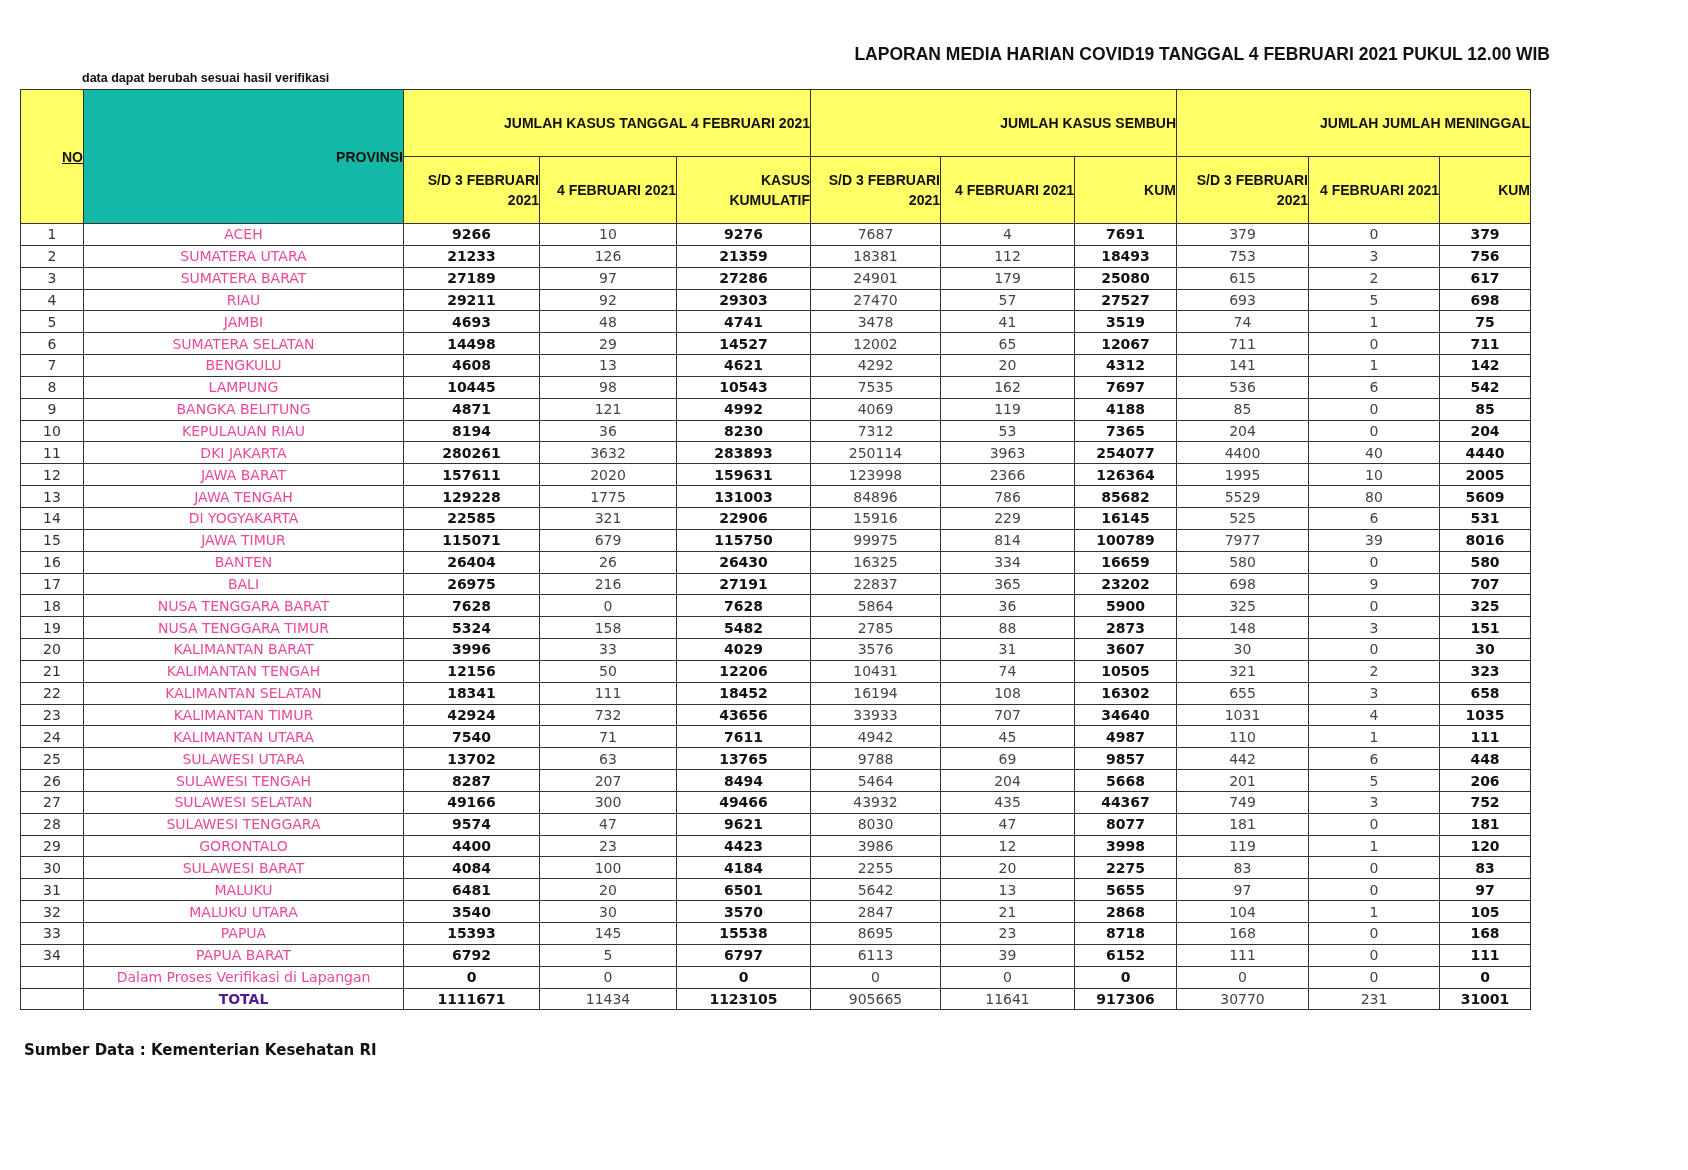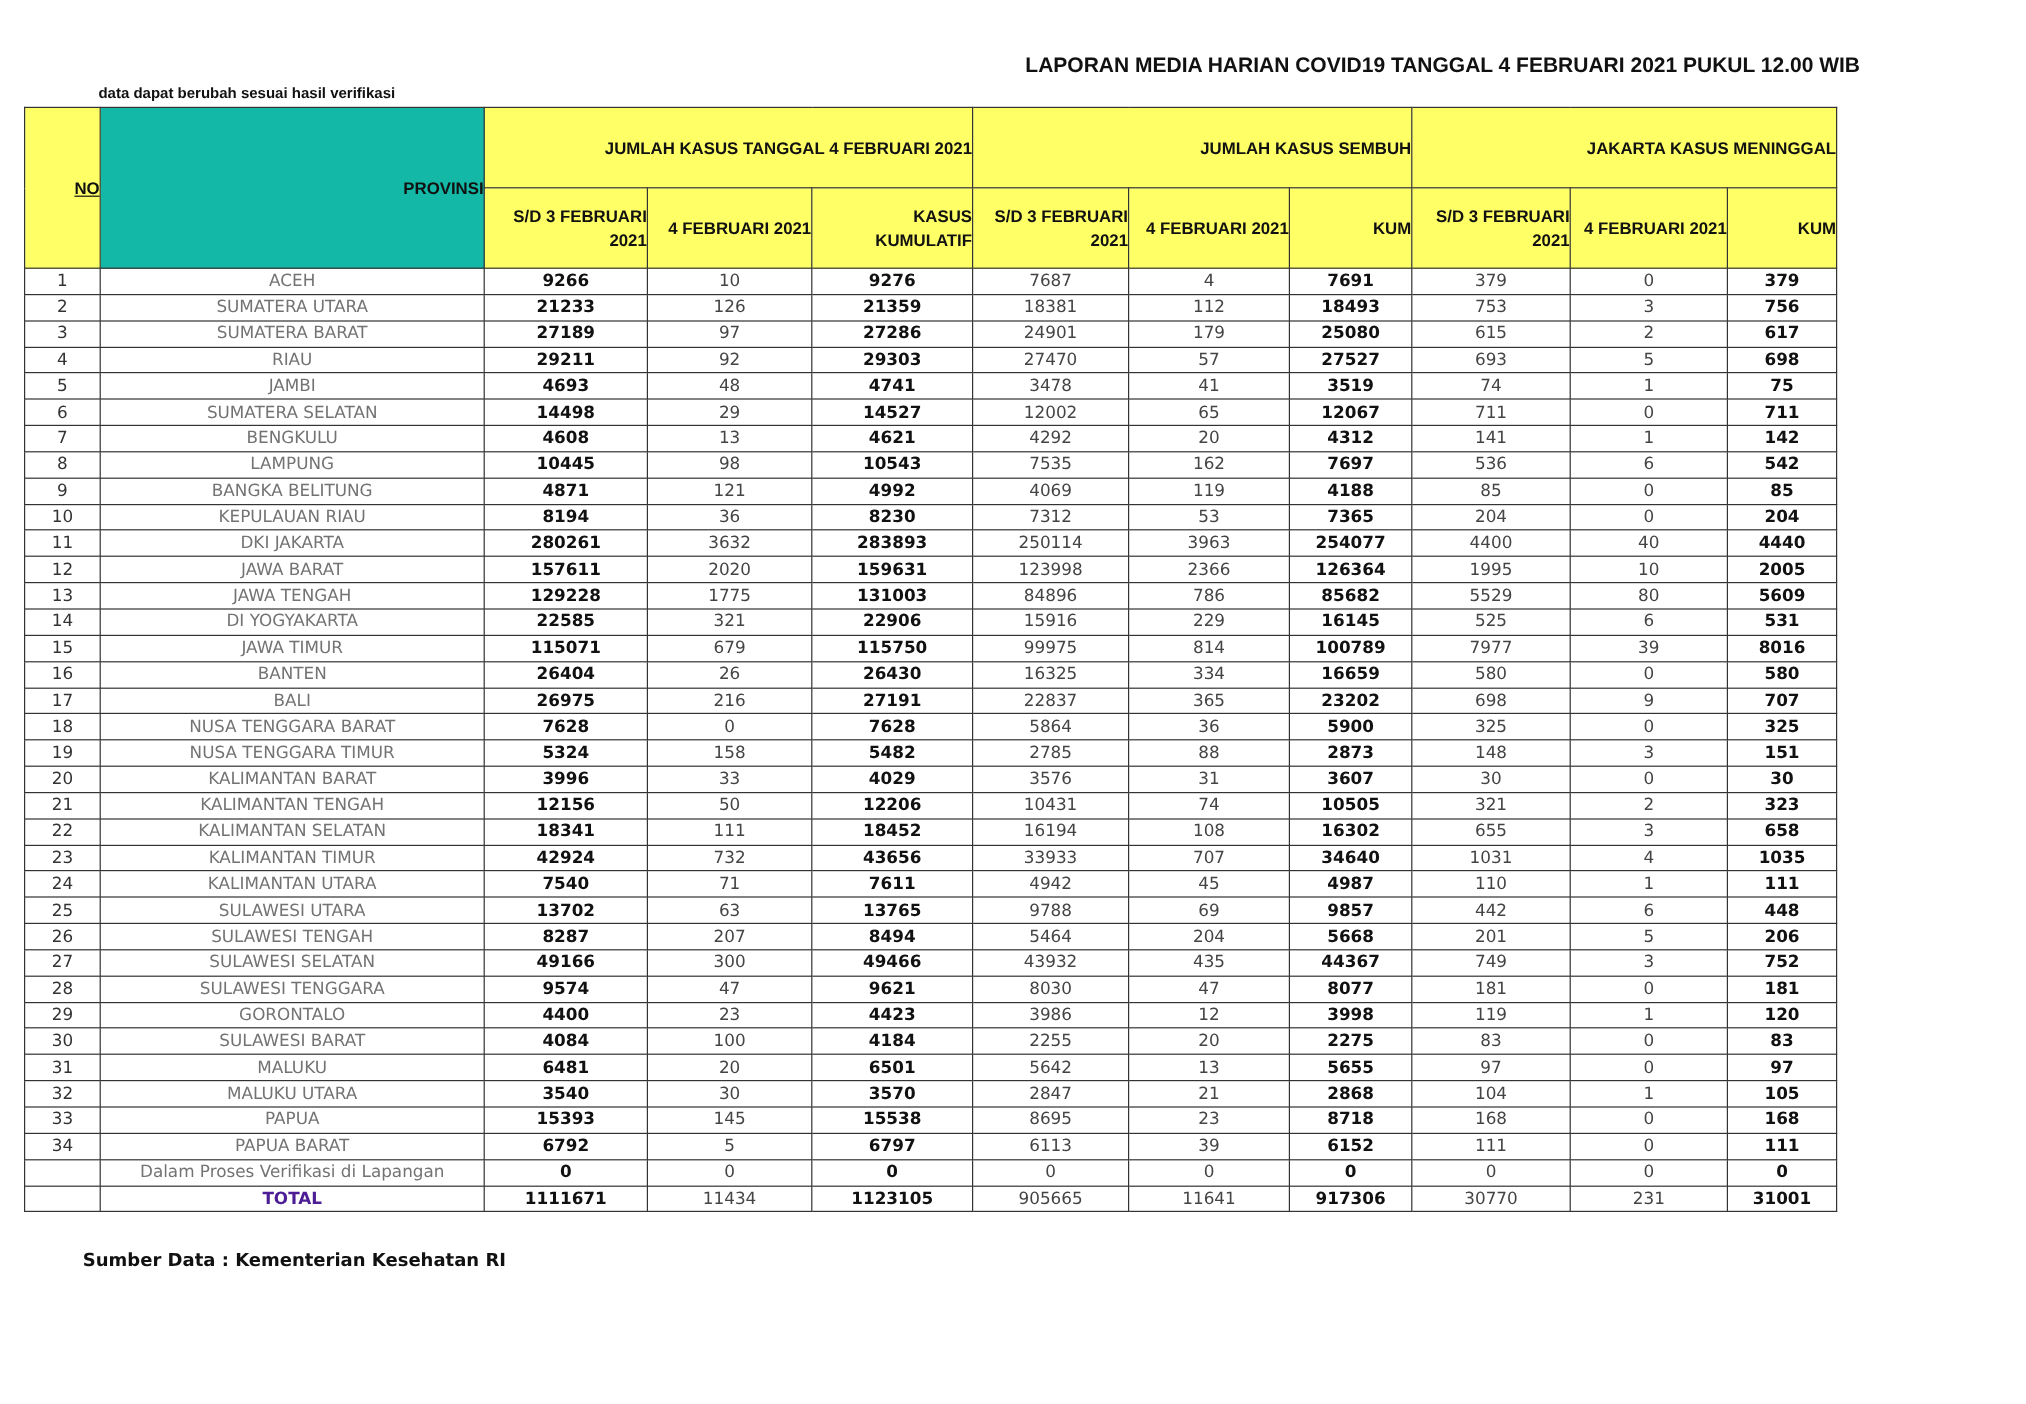--- a/index.html
+++ b/index.html
@@ -5,26 +5,26 @@
   html, body { margin: 0; padding: 0; background: #ffffff; }
   body { width: 1688px; height: 1170px; position: relative; overflow: hidden; font-family: "Liberation Sans", sans-serif; color: #111; }
   .title { position: absolute; left: 0; width: 1550px; top: 44px; text-align: right; font-weight: bold; font-size: 17.5px; letter-spacing: 0; }
   .subtitle { position: absolute; left: 82px; top: 71px; font-weight: bold; font-size: 12.5px; }
   table.report { position: absolute; left: 20px; top: 89px; border-collapse: collapse; table-layout: fixed; width: 1510px; }
   table.report th, table.report td { border: 1.2px solid #333; padding: 0; }
   table.report th { background: #ffff66; font-weight: bold; font-size: 14px; text-align: right; vertical-align: middle; line-height: 20px; }
   tr.grp th { height: 66px; }
   tr.sub th { height: 66px; }
   table.report td { height: 20.85px; font-family: "DejaVu Sans", sans-serif; font-size: 14px; line-height: 20px; text-align: center; white-space: nowrap; overflow: hidden; }
-  td.prov { text-align: left; padding-left: 3px; font-weight: normal; color: #737373; font-size: 13.6px; }
+  td.prov { text-align: left; padding-left: 3px; font-weight: normal; color: #ec4899; font-size: 13.6px; }
   td.no { color: #333; }
   td.b { font-weight: bold; color: #111; }
   td.l { color: #444; font-weight: normal; }
   tr.total td.prov { font-weight: bold; color: #4c1d95; }
-  .source { position: absolute; left: 24px; top: 1041px; font-family: "DejaVu Sans", sans-serif; font-weight: bold; font-size: 15px; margin-left: 45px; }
+  .source { position: absolute; left: 24px; top: 1041px; font-family: "DejaVu Sans", sans-serif; font-weight: bold; font-size: 15px; }
 </style>
 </head>
 <body>
 
 <div class="title">LAPORAN MEDIA HARIAN COVID19 TANGGAL 4 FEBRUARI 2021 PUKUL 12.00 WIB</div>
 <div class="subtitle">data dapat berubah sesuai hasil verifikasi</div>
 
 <table class="report">
   <colgroup>
     <col style="width:63px">
@@ -38,21 +38,21 @@
     <col style="width:132px">
       <col style="width:131px">
       <col style="width:91px">
   </colgroup>
   <thead>
     <tr class="grp">
       <th rowspan="2" style="background: rgb(255, 255, 102); text-decoration: underline;">NO</th>
       <th rowspan="2" style="background: #14b8a6;">PROVINSI</th>
       <th colspan="3" style="background: rgb(255, 255, 102);">JUMLAH KASUS TANGGAL 4 FEBRUARI 2021</th>
       <th colspan="3" style="background: rgb(255, 255, 102); padding-left: 40px;">JUMLAH KASUS SEMBUH</th>
-      <th colspan="3" style="background: rgb(255, 255, 102);">JAKARTA KASUS MENINGGAL</th>
+      <th colspan="3" style="background: rgb(255, 255, 102);">JUMLAH JUMLAH MENINGGAL</th>
     </tr>
     <tr class="sub">
       <th style="background: rgb(255, 255, 102);">S/D 3 FEBRUARI 2021</th>
       <th style="background: rgb(255, 255, 102);">4 FEBRUARI 2021</th>
       <th style="background: rgb(255, 255, 102);">KASUS KUMULATIF</th>
       <th style="background: rgb(255, 255, 102);">S/D 3 FEBRUARI 2021</th>
       <th style="background: rgb(255, 255, 102);">4 FEBRUARI 2021</th>
       <th style="background: rgb(255, 255, 102);">KUM</th>
       <th style="background: rgb(255, 255, 102);">S/D 3 FEBRUARI 2021</th>
       <th style="background: rgb(255, 255, 102);">4 FEBRUARI 2021</th>

